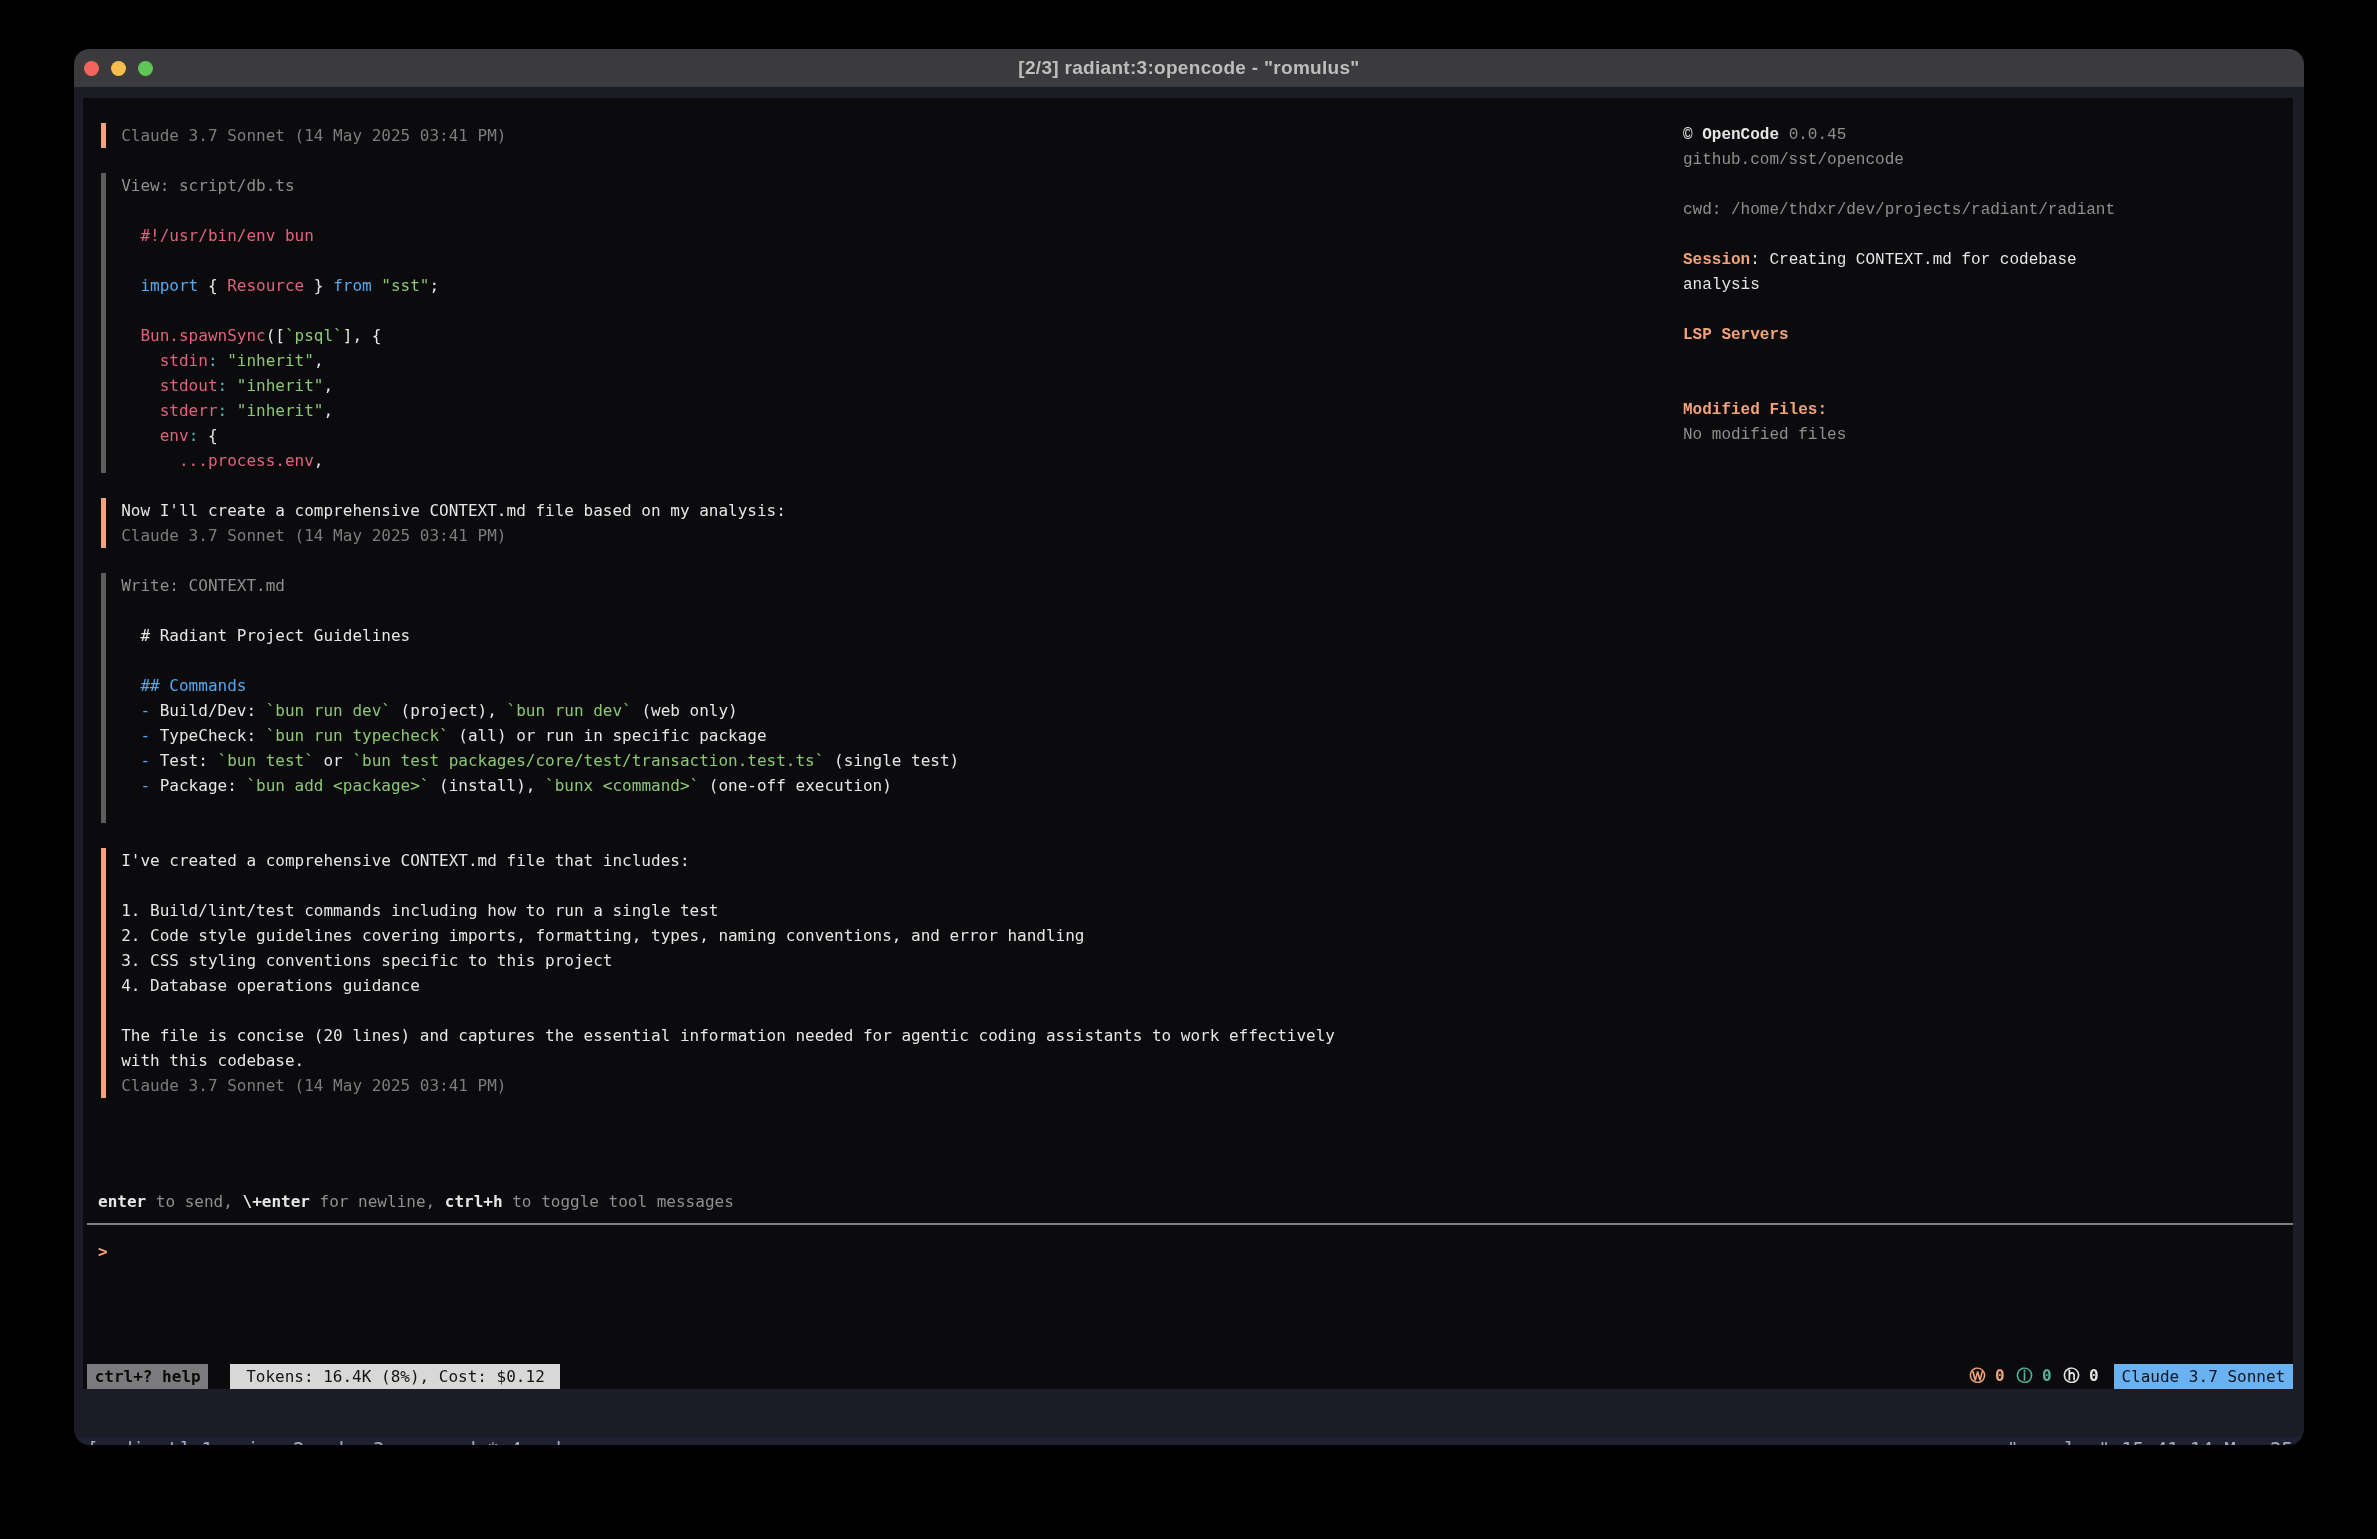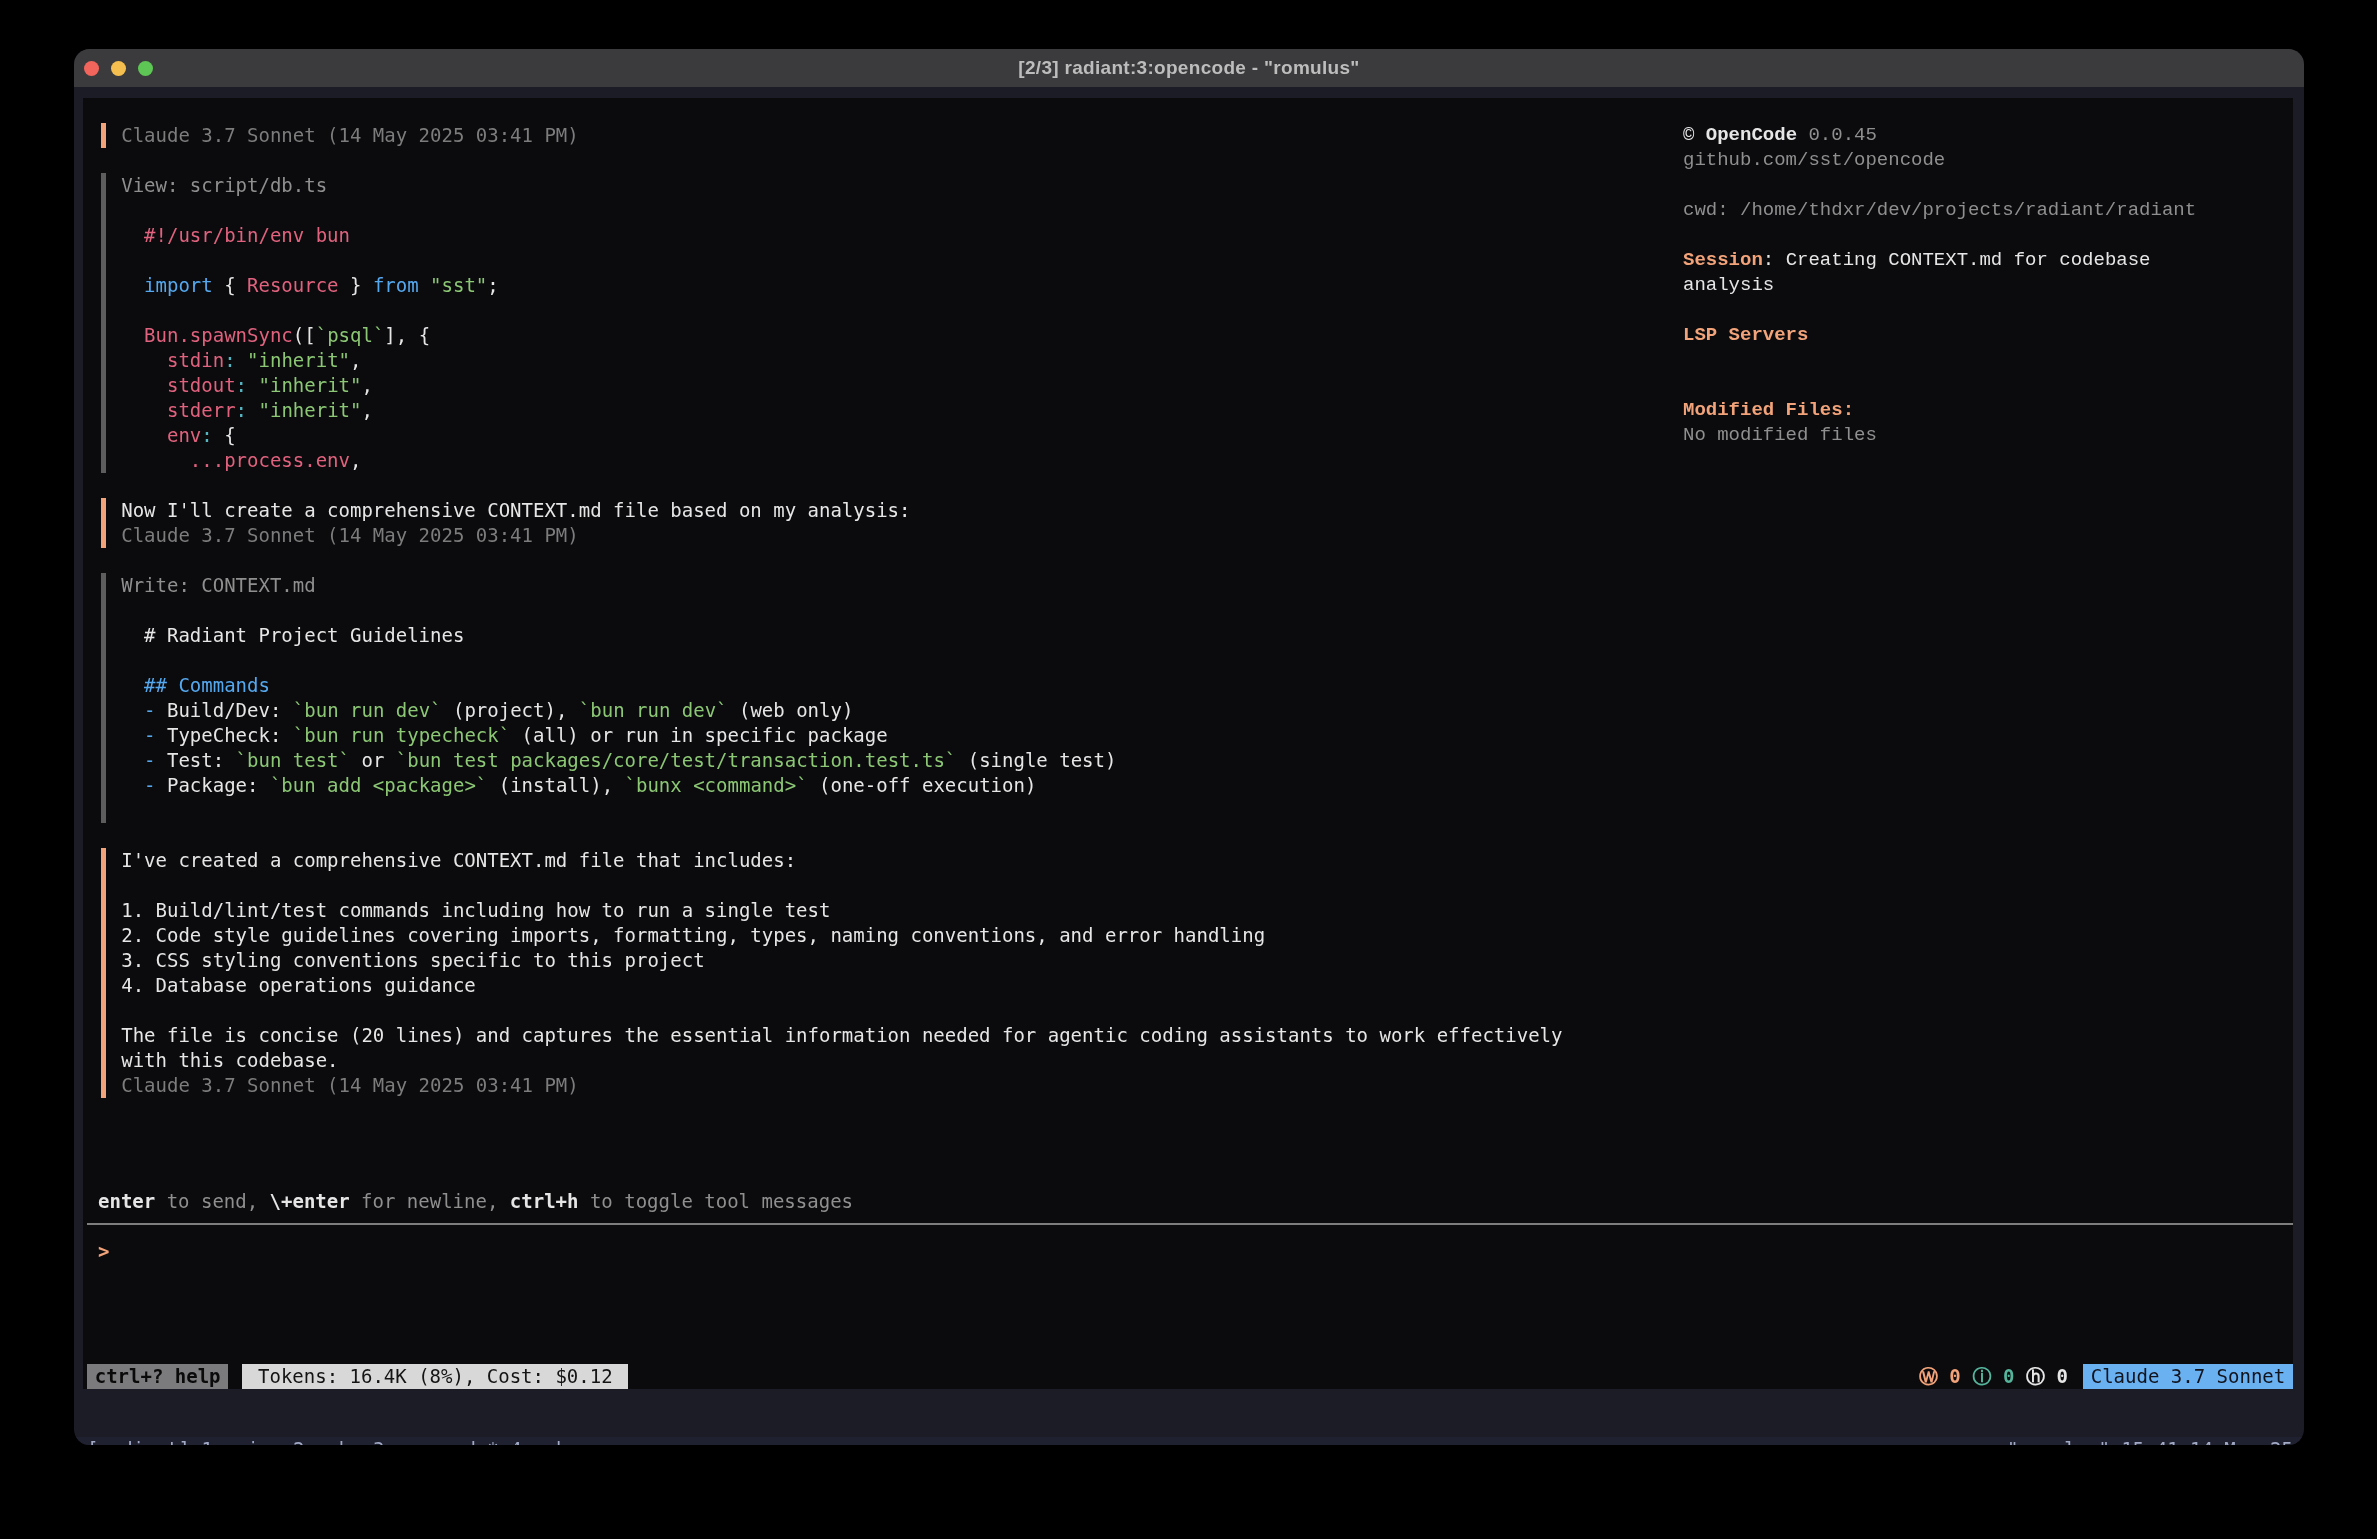--- a/index.html
+++ b/index.html
@@ -7,38 +7,38 @@
   .window{position:absolute;left:74px;top:49px;width:2230px;height:1396px;border-radius:15.7px;background:var(--window_bg);overflow:hidden;}
   .titlebar{position:absolute;left:0;top:0;width:100%;height:38px;background:var(--titlebar_bg);}
   .lights{position:absolute;left:10.4px;top:0;height:38px;display:flex;align-items:center;gap:11.7px;z-index:2;}
   .light{width:15px;height:15px;border-radius:50%;display:inline-block;}
   .light.red{background:var(--light_red);}
   .light.yellow{background:var(--light_yellow);}
   .light.green{background:var(--light_green);}
   .title{position:absolute;left:0;top:0;width:100%;height:38px;line-height:38px;text-align:center;
     font-family:"Liberation Sans",sans-serif;font-weight:bold;font-size:19px;color:var(--title_text);letter-spacing:0.3px;}
   .tui{position:absolute;left:9px;top:49px;width:2210px;height:1291px;background:var(--tui_bg);
-    font-family:"DejaVu Sans Mono","DejaVu Sans",monospace;font-size:19px;color:var(--white);}
+    font-family:"DejaVu Sans Mono","DejaVu Sans",monospace;font-size:16px;color:var(--white);}
   .line{height:25px;line-height:25px;white-space:pre;}
   .bold{font-weight:bold;}
   .c-white{color:var(--white);} .c-gray{color:var(--gray);} .c-dim{color:var(--dim);}
   .c-orange{color:var(--orange);} .c-pink{color:var(--pink);} .c-blue{color:var(--blue);}
   .c-green{color:var(--green);} .c-cyan{color:var(--cyan);} .c-teal{color:var(--teal);}
   .chat{position:absolute;left:18px;top:25px;}
   .block{display:flex;margin-bottom:25px;}
   .bar{flex:none;width:5.2px;margin-right:15px;}
   .bar-orange{background:var(--orange);}
   .bar-gray{background:var(--bargray);}
   .sidebar{position:absolute;left:1600px;top:25px;font-family:Liberation Mono, monospace;}
   .hint{position:absolute;left:15px;top:1091px;height:25px;line-height:25px;white-space:pre;}
   .input-border{position:absolute;left:3.9px;right:0;top:1125px;height:2px;background:var(--border);}
   .prompt-row{position:absolute;left:15px;top:1141px;height:25px;line-height:25px;right:0;}
   .statusbar{position:absolute;left:3.9px;right:0;top:1266px;height:25px;display:flex;align-items:center;white-space:pre;}
   .seg-help{height:25px;line-height:25px;padding:0 7.8px;background:var(--help_bg);color:#0a0a0a;font-weight:bold;}
-  .seg-tokens{height:25px;line-height:25px;padding:0 15.7px;background:var(--tokens_bg);color:#141414;margin-left:14px;}
+  .seg-tokens{height:25px;line-height:25px;padding:0 15.7px;background:var(--tokens_bg);color:#141414;margin-left:22px;}
   .status-spacer{flex:1;}
   .diags{display:flex;align-items:center;}
   .diag{margin-left:11.7px;font-weight:bold;}
   .badge{height:25px;line-height:25px;padding:0 7.8px;background:var(--badge_bg);color:var(--badge_text);margin-left:15px;}
   .tmuxbar{position:absolute;left:0;top:1388px;width:100%;height:25px;background:var(--tmux_bg);
     font-family:"DejaVu Sans Mono","DejaVu Sans",monospace;font-size:19px;line-height:25px;color:var(--tmux_text);white-space:pre;}
   .tmux-left{position:absolute;left:13px;top:0;}
   .tmux-right{position:absolute;right:11px;top:0;}
 </style>
 </head>

